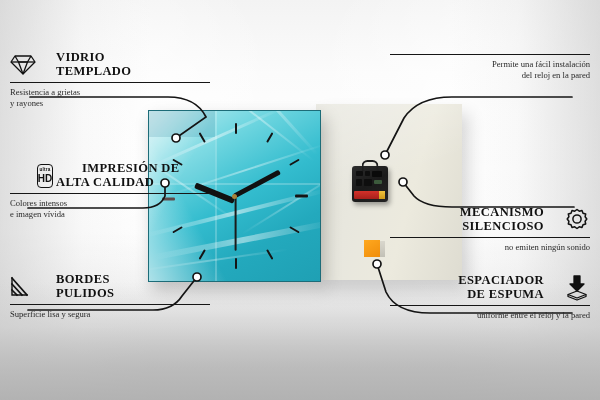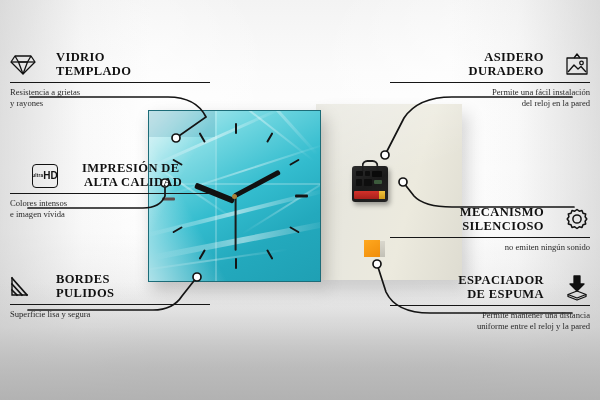--- a/index.html
+++ b/index.html
@@ -78,21 +78,21 @@
   .co-head{display:flex;align-items:flex-end;gap:20px;}
   .callout.right .co-head{flex-direction:row-reverse;}
   .co-title{font-size:12.5px;line-height:14px;font-weight:bold;color:#111;
     letter-spacing:0.4px;text-transform:uppercase;font-family:"Liberation Serif",serif;}
   .co-rule{height:1.4px;background:#161616;margin:4px 0 4px 0;}
   .co-desc{font-size:8.6px;line-height:10.6px;color:#2a2a2a;font-family:"Liberation Serif",serif;}
   .co-icon{width:26px;height:26px;flex:0 0 26px;display:flex;align-items:center;justify-content:center;}
   .co-icon svg{display:block;}
 
   .hd-box{width:24px;height:22px;border:1.6px solid #111;border-radius:4px;
-    display:flex;flex-direction:row;align-items:center;justify-content:center;line-height:1;margin-left:44px;}
+    display:flex;flex-direction:column;align-items:center;justify-content:center;line-height:1;margin-left:44px;}
   .hd-ultra{font-size:4.6px;font-weight:bold;letter-spacing:0.2px;color:#111;
     font-family:"Liberation Sans",sans-serif;}
   .hd-hd{font-size:10px;font-weight:bold;color:#111;font-family:"Liberation Sans",sans-serif;margin-top:0.5px;}
 
   
   .wires{position:absolute;left:0;top:0;width:600px;height:400px;pointer-events:none;}
 </style>
 </head>
 <body>
 
@@ -207,21 +207,21 @@
   <div class="callout left" style="top:161px;">
     <div class="co-head">
       <span class="co-icon">
         <span class="hd-box">
           <span class="hd-ultra">ultra</span>
           <span class="hd-hd">HD</span>
         </span>
       </span>
       <span>
         <span class="co-title" style="display:block;margin-left:26px;">IMPRESIÓN DE</span>
-        <span class="co-title" style="display:block;margin-left:28px;">ALTA CALIDAD</span>
+        <span class="co-title" style="display:block;">ALTA CALIDAD</span>
       </span>
     </div>
     <div class="co-rule"></div>
     <div class="co-desc">Colores intensos</div>
     <div class="co-desc">e imagen vívida</div>
   </div>
 
   <div class="callout left" style="top:272px;">
     <div class="co-head">
       <span class="co-icon">
@@ -237,36 +237,20 @@
       <span>
         <span class="co-title" style="display:block;">BORDES</span>
         <span class="co-title" style="display:block;">PULIDOS</span>
       </span>
     </div>
     <div class="co-rule"></div>
     <div class="co-desc">Superficie lisa y segura</div>
   </div>
 
   <div class="callout right" style="top:50px;">
-    <div class="co-head">
-      <span class="co-icon">
-        <svg width="26" height="24" viewBox="0 0 26 24">
-          <g fill="none" stroke="#111" stroke-width="1.3" stroke-linejoin="round">
-            <path d="M10 5 L13 1 L16 5"></path>
-            <rect x="3" y="5" width="20" height="16"></rect>
-            <circle cx="17.5" cy="10" r="1.8"></circle>
-            <path d="M4 19 L10 12 L14 16 L17 13.5 L22 19"></path>
-          </g>
-        </svg>
-      </span>
-      <span>
-        <span class="co-title" style="display:block;">ASIDERO</span>
-        <span class="co-title" style="display:block;">DURADERO</span>
-      </span>
-    </div>
     <div class="co-rule"></div>
     <div class="co-desc">Permite una fácil instalación</div>
     <div class="co-desc">del reloj en la pared</div>
   </div>
 
   <div class="callout right" style="top:161px;">
     <div class="co-head">
       <span class="co-icon">
         <svg width="26" height="26" viewBox="0 0 26 26">
           <g fill="none" stroke="#111" stroke-width="1.5" stroke-linejoin="round">
@@ -294,17 +278,16 @@
             <path d="M4 19.5 L4 21.5 L13 25 L22 21.5 L22 19.5"></path>
           </g>
         </svg>
       </span>
       <span>
         <span class="co-title" style="display:block;">ESPACIADOR</span>
         <span class="co-title" style="display:block;">DE ESPUMA</span>
       </span>
     </div>
     <div class="co-rule"></div>
-    <div class="co-desc">Permite mantener una distancia</div>
     <div class="co-desc">uniforme entre el reloj y la pared</div>
   </div>
 
 </div>
 
 </body></html>

